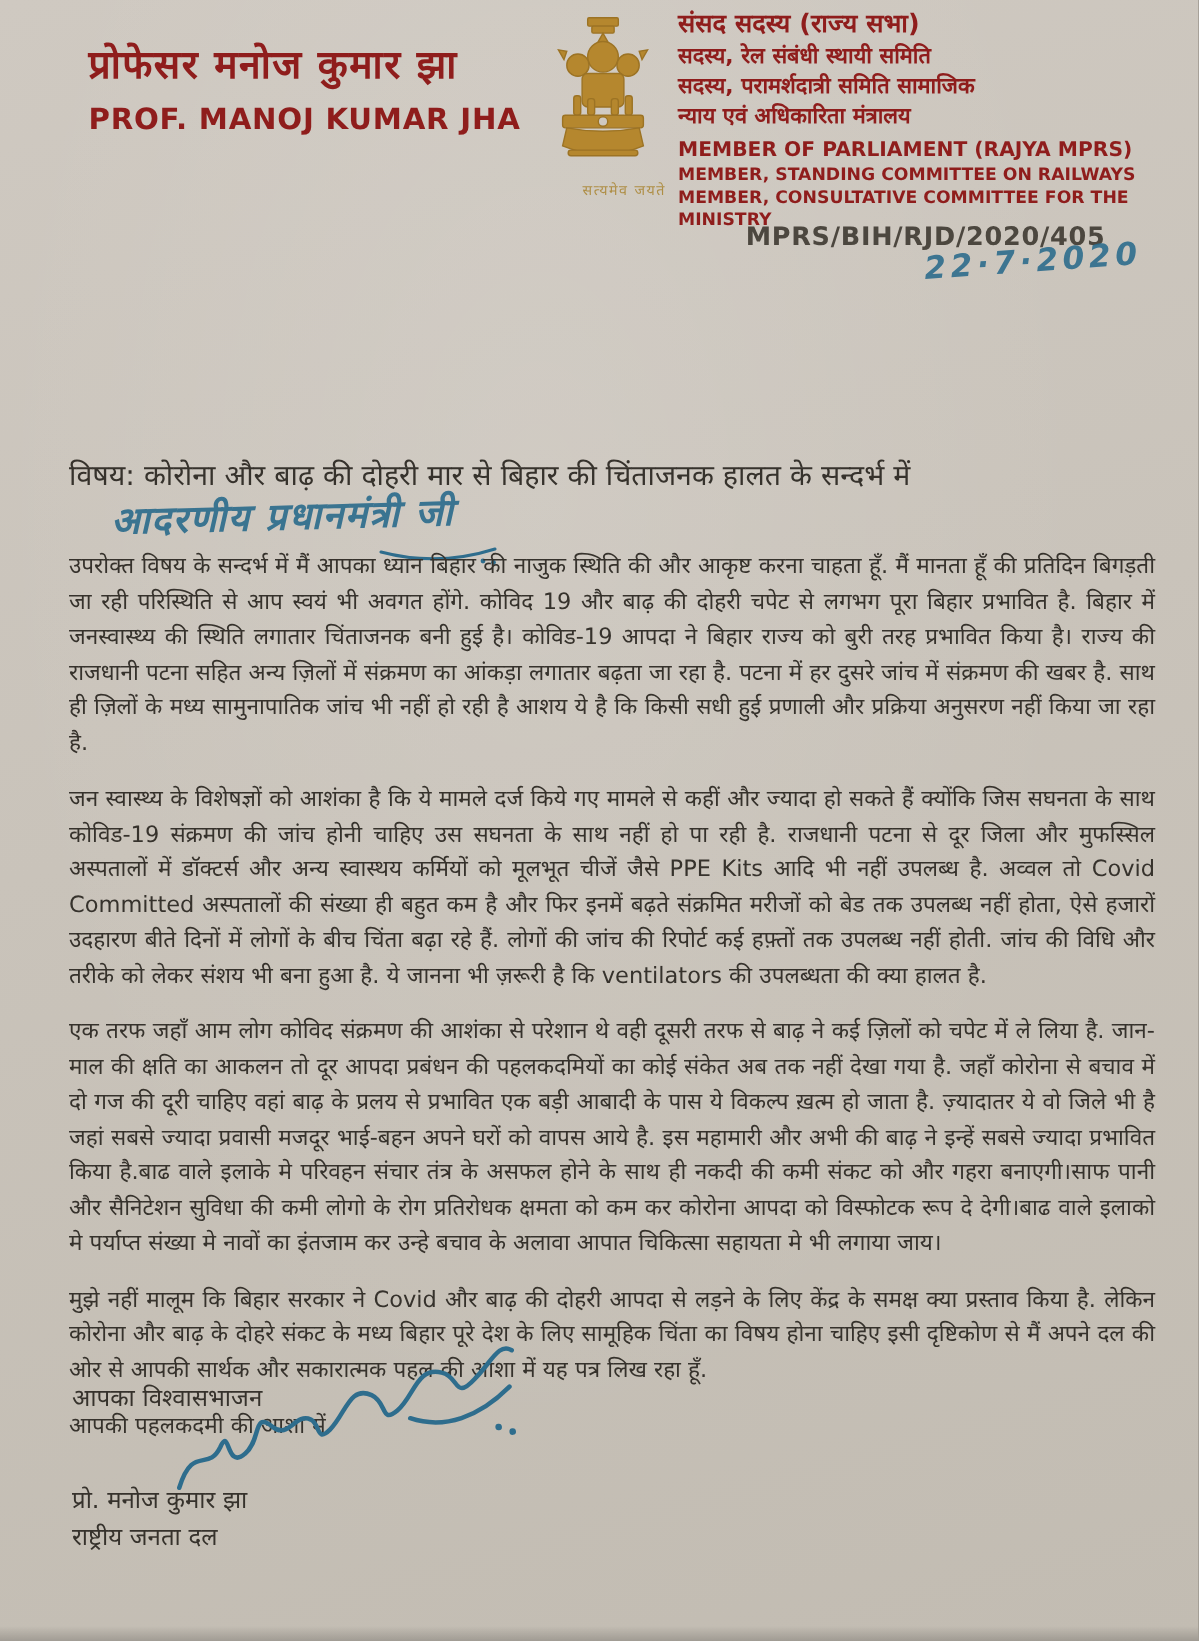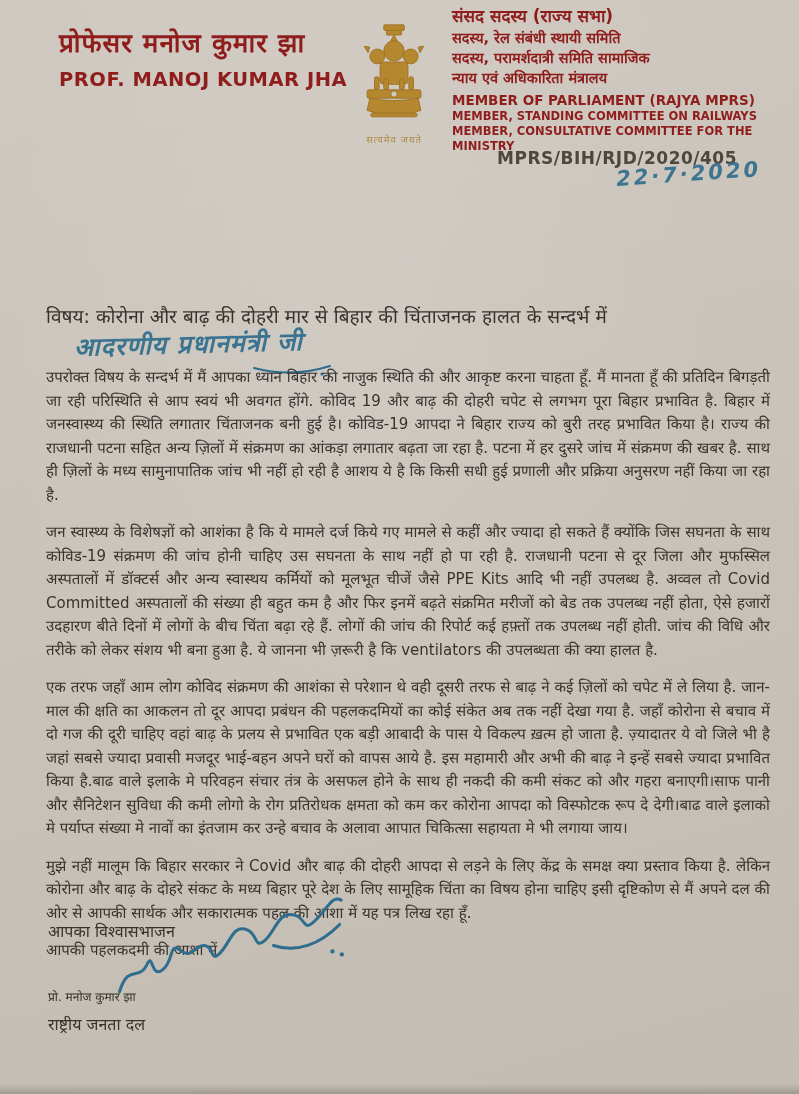--- a/index.html
+++ b/index.html
@@ -18,21 +18,21 @@
   .page::after{ 
     content:""; position:absolute; left:0; right:0; bottom:0; height:10px;
     background:linear-gradient(to bottom, rgba(0,0,0,0), rgba(0,0,0,0.18));
   }
 
   
   .sender-block { position:absolute; left:22px; top:24px; width:310px;margin-left:37px; }
   .sender-hi { color:#8f1d1c; font-size:26px; font-weight:bold; letter-spacing:1px; }
   .sender-en { color:#8f1d1c; font-size:19.5px; font-weight:bold; margin-top:8px; letter-spacing:0.5px; }
 
-  .emblem { position:absolute; left:344px; top:23px; width:100px; text-align:center; }
+  .emblem { position:absolute; left:344px; top:10px; width:100px; text-align:right; }
   .emblem-motto { color:#a98430; font-size:9.5px; margin-top:2px; letter-spacing:1px; opacity:.85; }
 
   .titles-block { position:absolute; left:452px; top:4px; width:340px; text-align:left; color:#8f1d1c; }
   .title-hi-main { font-size:17px; font-weight:bold; line-height:24px; }
   .title-hi { font-size:14.5px; font-weight:bold; line-height:20px; }
   .title-en-main { font-size:13.5px; font-weight:bold; line-height:18px; margin-top:3px; }
   .title-en { font-size:11.5px; font-weight:bold; line-height:15px; }
 
   .ref-number { position:absolute; right:62px; top:148px; font-size:17px; color:#4c473f; letter-spacing:0.5px;font-weight:bold; }
   .hand { color:#2e6d8d; font-style:italic; }
@@ -45,21 +45,21 @@
   .salutation-flourish { position:absolute; left:252px; top:362px; }
 
   
   .body-text { position:absolute; left:46px; top:366px; width:724px; font-size:15px; line-height:23.5px; text-align:justify; }
   .body-text p { margin-bottom:14px; }
   .hope-line { margin-top:2px; }
 
   
   .valediction { position:absolute; left:48px; top:920px; font-size:16px; }
   .signature { position:absolute; left:105px; top:888px; transform:rotate(-6deg); }
-  .signatory-name { position:absolute; left:48px; top:988px; font-size:12px; }
+  .signatory-name { position:absolute; left:48px; top:988px; font-size:16px; }
   .signatory-party { position:absolute; left:48px; top:1013px; font-size:16px; }
 </style>
 </head>
 <body>
 
 <div class="page">
 
   <div class="sender-block">
     <div class="sender-hi">प्रोफेसर मनोज कुमार झा</div>
     <div class="sender-en">PROF. MANOJ KUMAR JHA</div>

